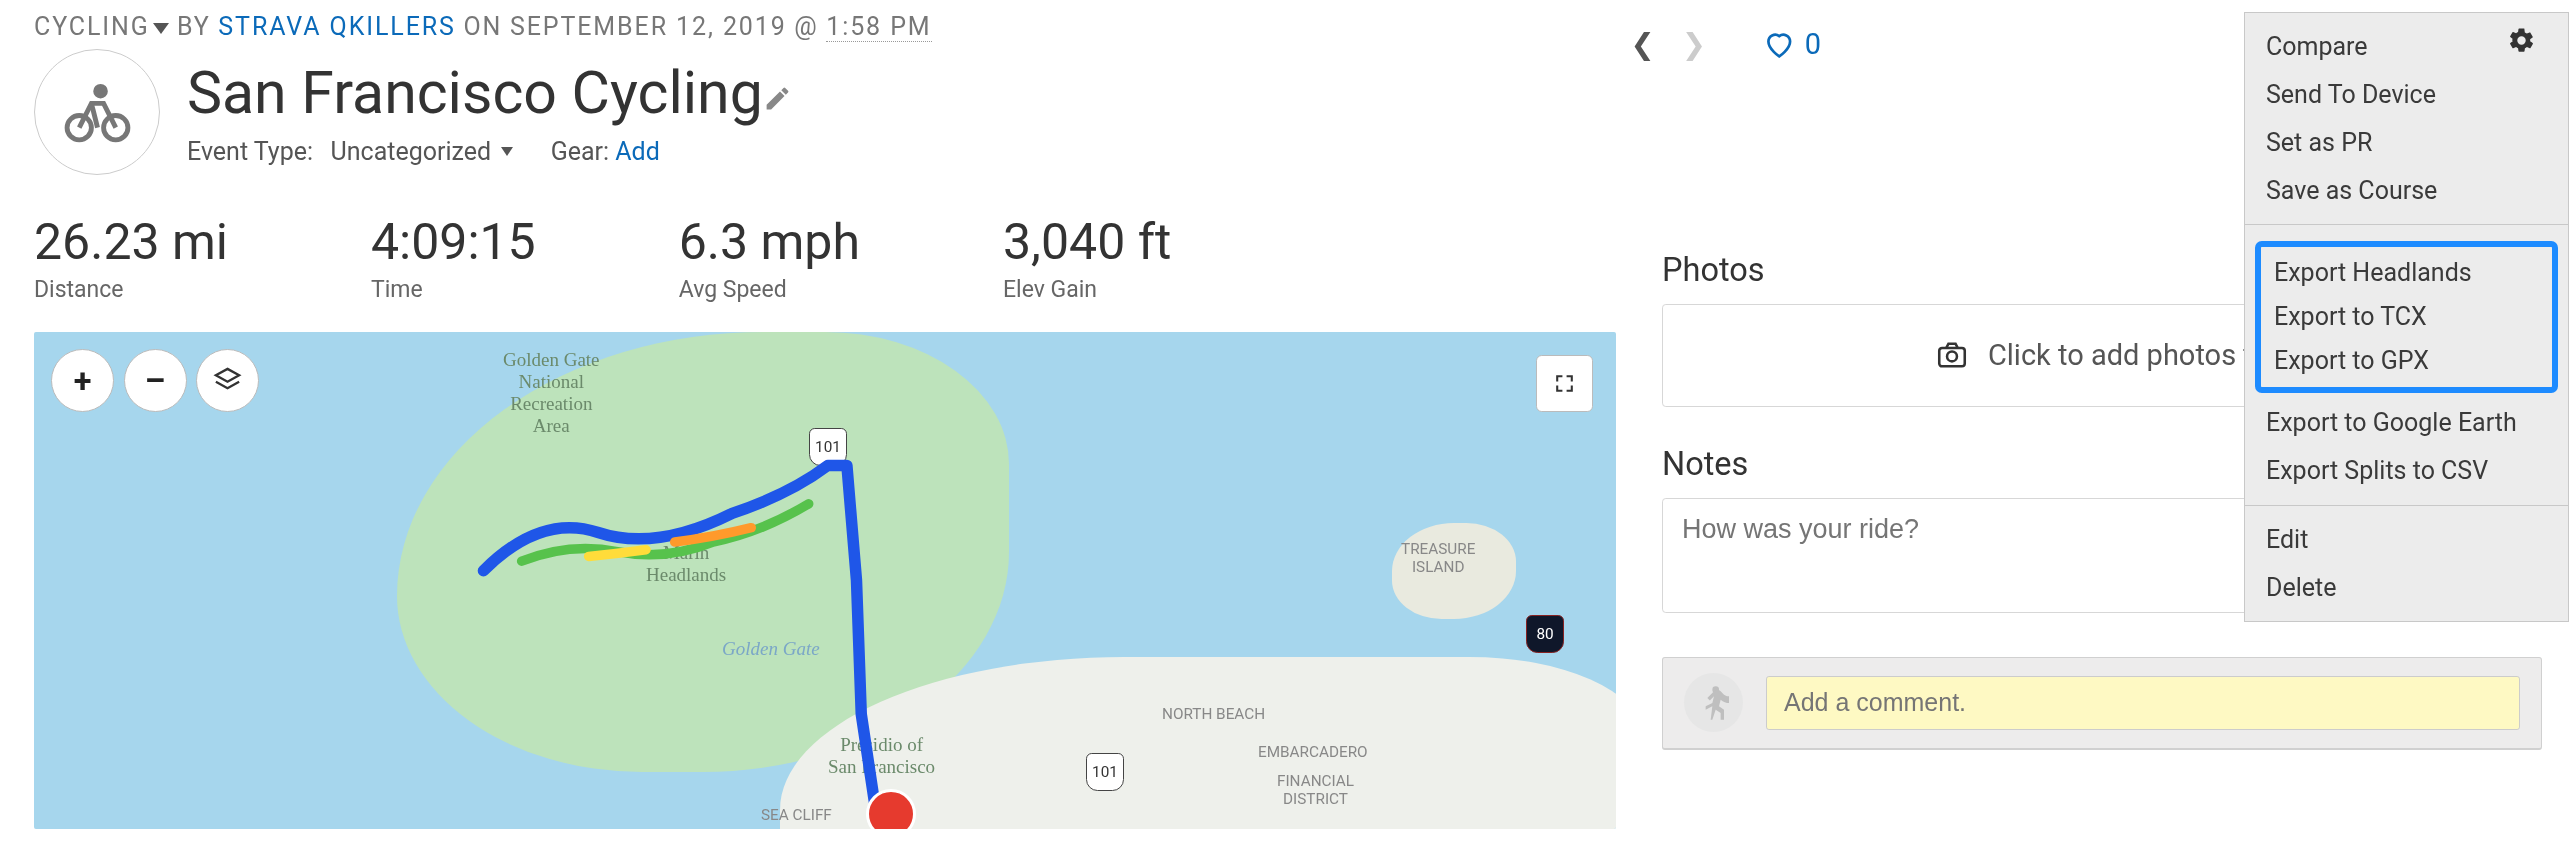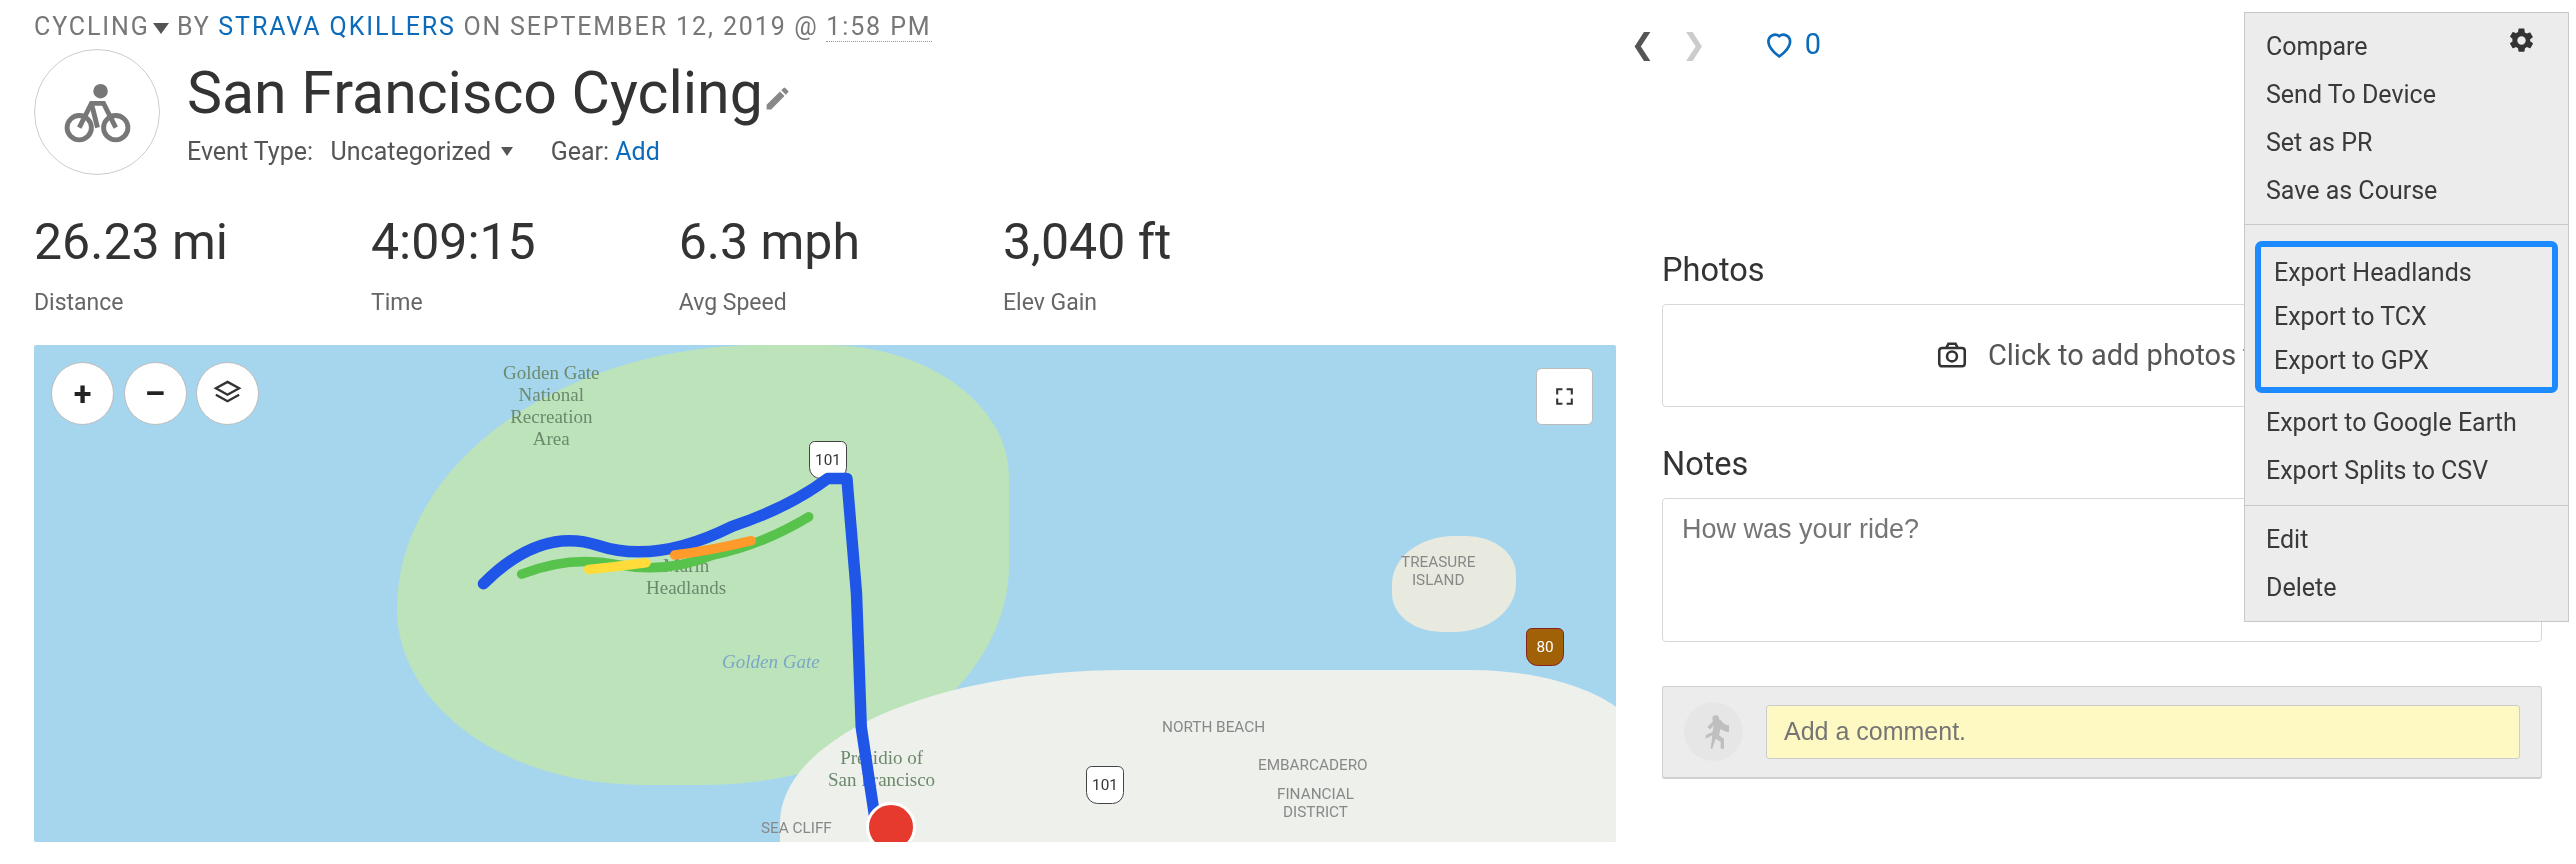--- a/index.html
+++ b/index.html
@@ -86,21 +86,21 @@
     margin-top: 38px;
   }
   .stat .val {
     font-size: 50px;
     font-weight: 400;
     color: #333;
   }
   .stat .lbl {
     font-size: 23px;
     color: #666;
-    margin-top: 18px;
+    margin-top: 5px;
   }
   .map {
     margin-top: 29px;
     width: 100%;
     height: 497px;
     background: #a6d6ed;
     position: relative;
     overflow: hidden;
     border-radius: 1.9px;
   }
@@ -174,21 +174,21 @@
     border: 3.8px solid #fff;
   }
   .hwy {
     position: absolute;
     width: 38px; height: 38px;
     border: 1.9px solid #444;
     border-radius: 5.7px 5.7px 11.5px 11.5px;
     background: #fff;
     font-size: 15.3px; display:flex;align-items:center;justify-content:center;
   }
-  .hwy.red { background:#a16207; color:#fff; border-color:#822;}
+  .hwy.red { background:#0f172a; color:#fff; border-color:#822;}
   .nav-prev-next {
     position: absolute;
     top: 15.3px; right: 836px;
     display: flex; gap: 27px;
     font-size: 29px; color: #999;
   }
   .nav-prev-next .prev { color: #555; cursor:pointer;}
   .nav-prev-next .next { color: #ccc; cursor:pointer;}
   .like {
     position: absolute;
@@ -216,21 +216,21 @@
     border-radius: 3.8px;
     height: 103px;
     display: flex; align-items:center; justify-content:center;
     gap: 19px;
     font-size: 29px; color:#555;
     background:#fff;
   }
   .notes-box {
     border: 1px solid #d7d7d7;
     border-radius: 3.8px;
-    height: 144px;
+    height: 115px;
     padding: 15.3px 19px;
     margin-top: 13.4px;
   }
   .notes-box input {
     width: 100%; border: none; outline: none;
     font-size: 27px; color:#888;
   }
   .comment-bar {
     margin-top: 44px;
     background:#edecec;

